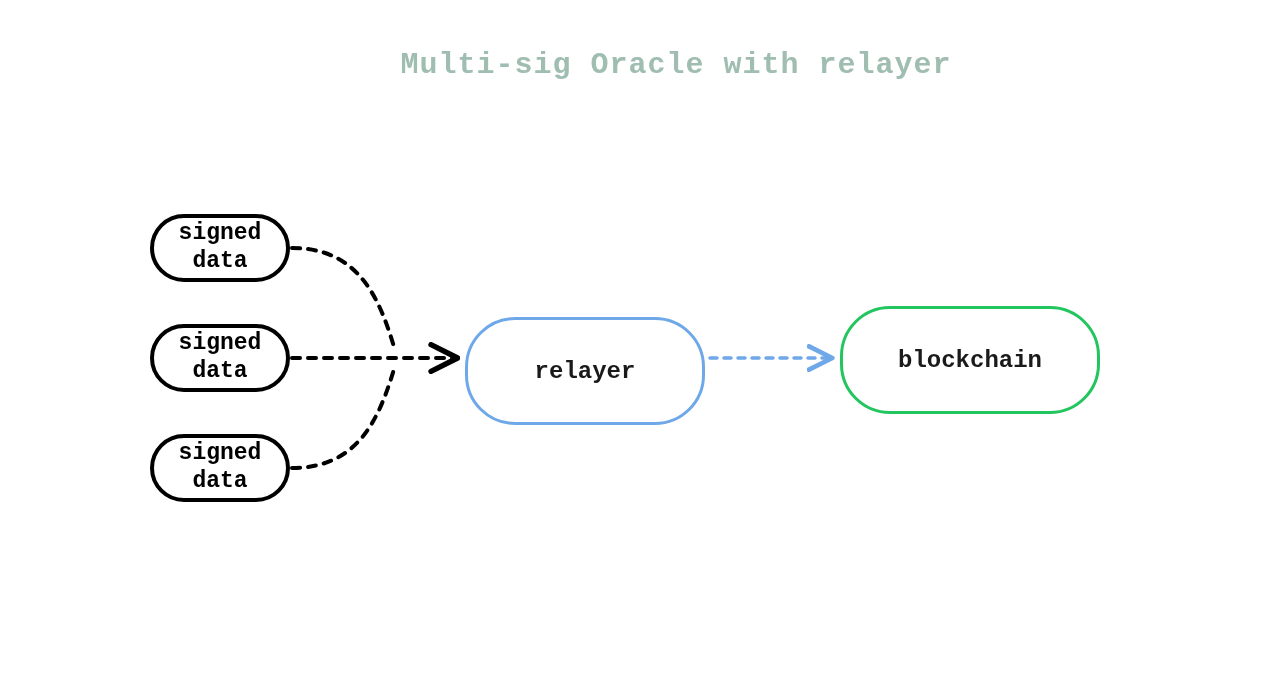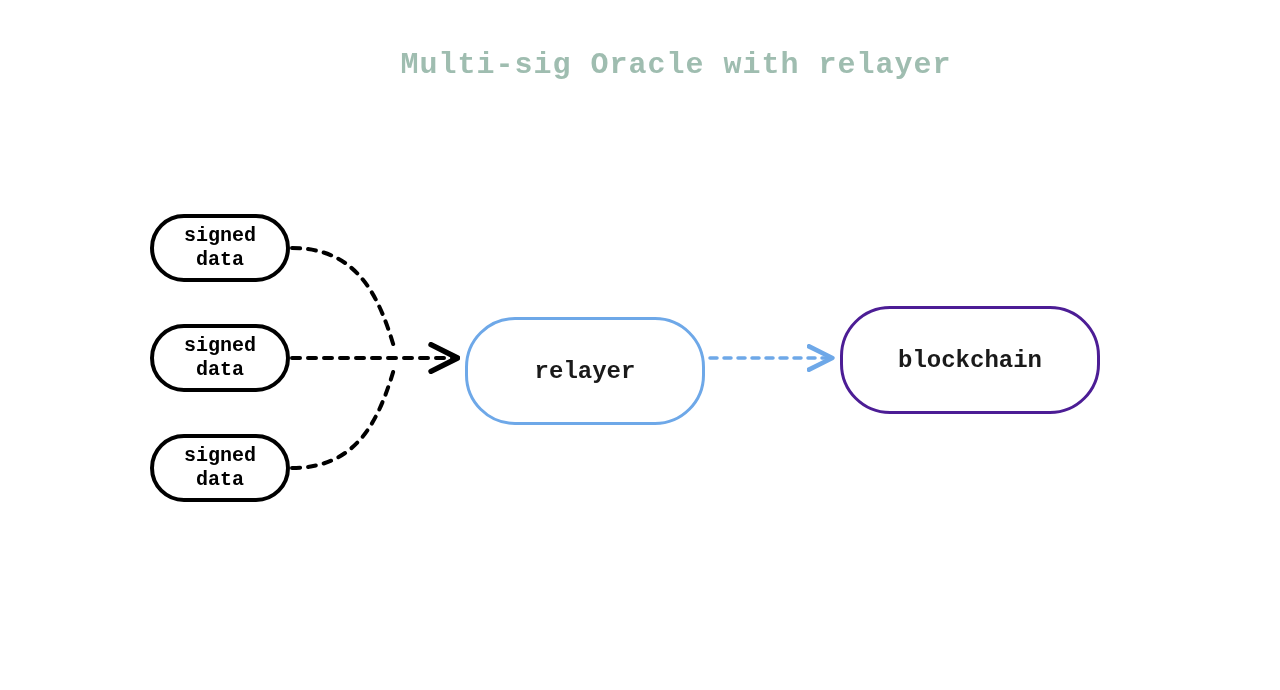--- a/index.html
+++ b/index.html
@@ -41,36 +41,36 @@
       text-align: center;
       font-family: 'Courier New', Courier, monospace;
       font-weight: bold;
       background: #ffffff;
     }
     .pill-small {
       width: 140px;
       height: 68px;
       border: 4px solid #000000;
       border-radius: 34px;
-      font-size: 20px;
+      font-size: 23px;
       line-height: 1.2;
       color: #000000;
     }
     .pill-relayer {
       width: 240px;
       height: 108px;
       border: 3px solid #6ea8e8;
       border-radius: 50px;
       font-size: 24px;
       color: #1a1a1a;
     }
     .pill-blockchain {
       width: 260px;
       height: 108px;
-      border: 3px solid #4c1d95;
+      border: 3px solid #22c55e;
       border-radius: 50px;
       font-size: 24px;
       color: #1a1a1a;
     }
     .signed1 { left: 150px; top: 214px; }
     .signed2 { left: 150px; top: 324px; }
     .signed3 { left: 150px; top: 434px; }
     .relayer { left: 465px; top: 317px; }
     .blockchain { left: 840px; top: 306px; }
 

